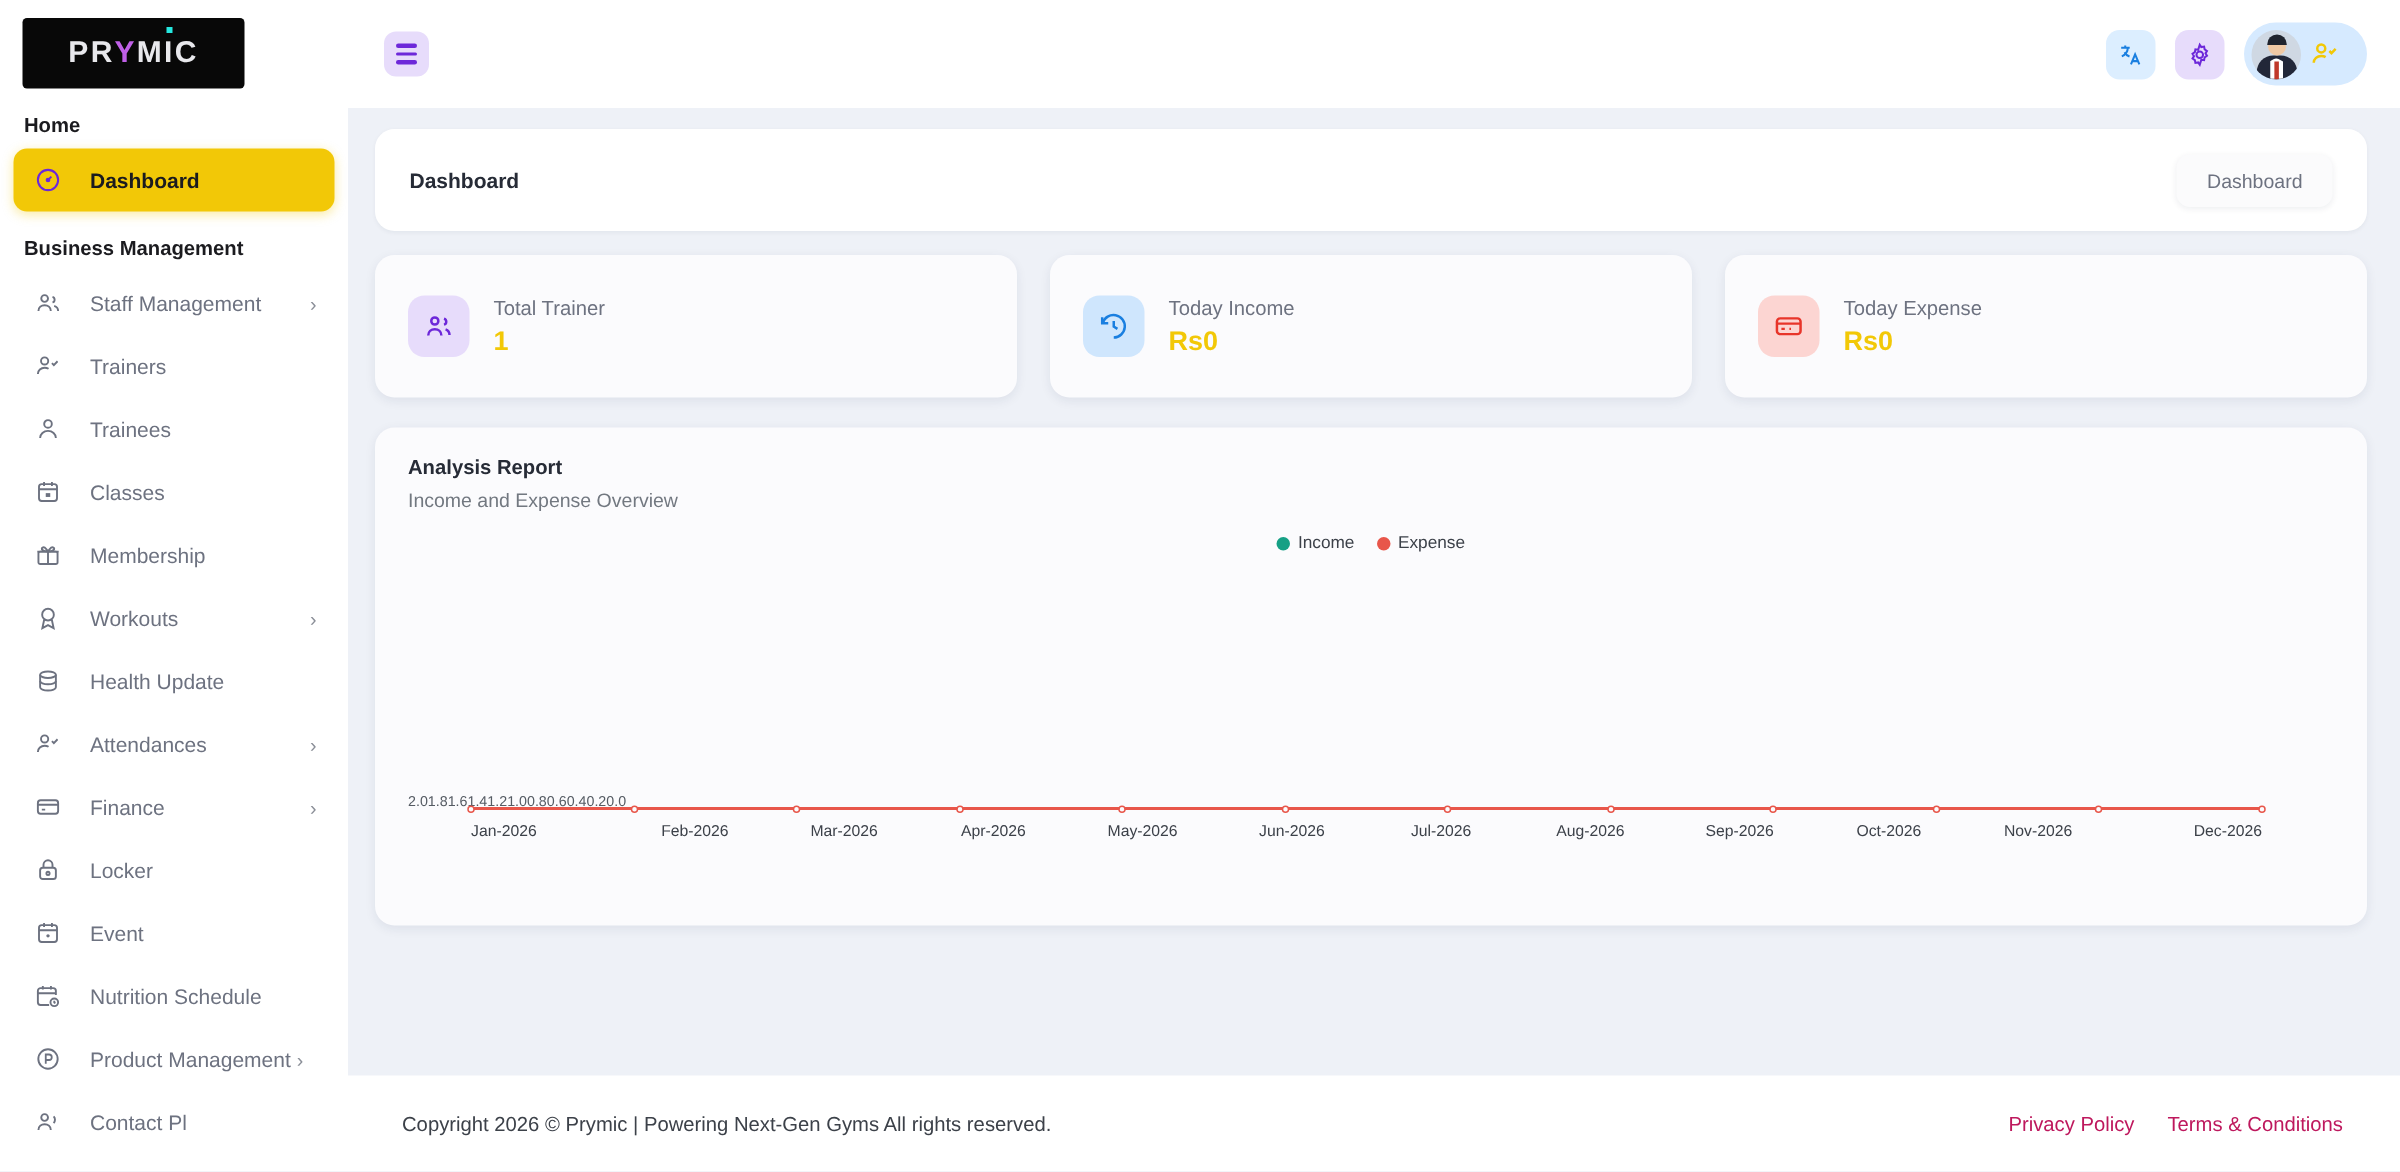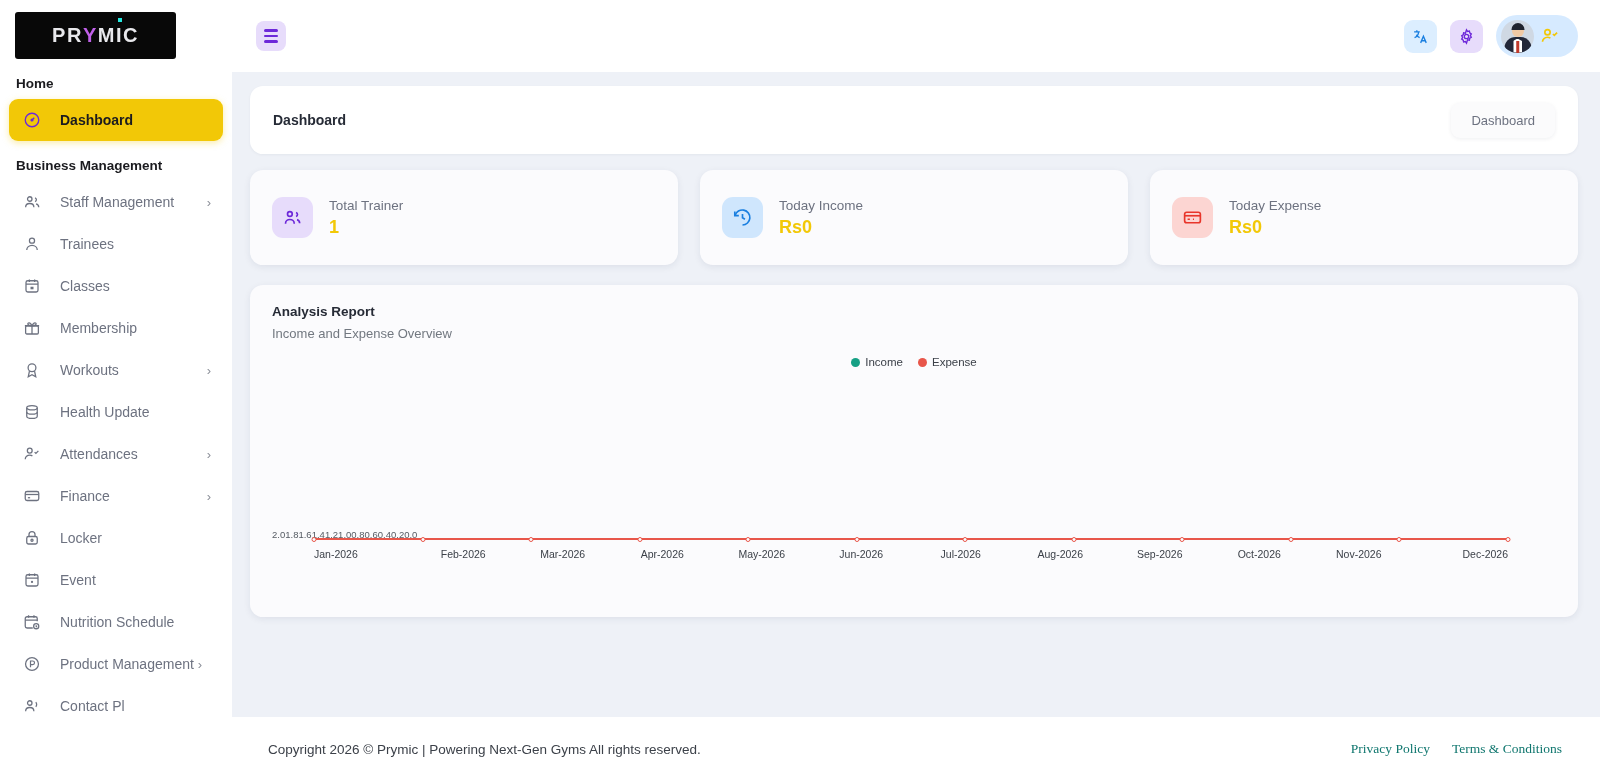--- a/index.html
+++ b/index.html
@@ -11,21 +11,21 @@
   }
   .app { position: relative; width: 1600px; height: 781px; display: flex; }
 
   
   .sidebar {
     width: 232px; height: 781px; background: #ffffff;
     flex: 0 0 232px; overflow: hidden; position: relative; z-index: 5;
   }
   .logo-wrap { padding: 12px 0 0 15px; }
   .logo {
-    width: 161px; height: 47px; background: #080808; border-radius: 3px;
+    width: 148px; height: 47px; background: #080808; border-radius: 3px;
     display: flex; align-items: center; justify-content: center;
     letter-spacing: 1.5px; font-weight: 700; font-size: 20px;
   }
   .logo .l-p { color: #e8e8ec; }
   .logo .l-y { color: #c060e8; }
   .logo .l-m { color: #e8e8ec; }
   .logo .l-i { color: #e8e8ec; position: relative; }
   .logo .l-i::after {
     content: ""; position: absolute; top: -6px; left: 2px;
     width: 4px; height: 4px; background: #25e8e0;
@@ -176,21 +176,21 @@
   }
   .x-tick { flex: 1 1 0; text-align: center; white-space: nowrap; }
   .x-tick:first-child { text-align: left; }
   .x-tick:last-child { text-align: right; }
 
   .footer {
     height: 64px; background: #ffffff; display: flex; align-items: center;
     padding: 0 38px 0 36px; flex: 0 0 64px; font-size: 13.5px; color: #3c4149;
   }
   .footer-links { margin-left: auto; display: flex; gap: 22px; }
-  .footer-links a { color: #0f766e; text-decoration: none; cursor: pointer; font-family: Liberation Serif, serif; }
+  .footer-links a { color: #be185d; text-decoration: none; cursor: pointer; }
 </style>
 </head>
 <body>
 
 <div class="app">
 
   <aside class="sidebar">
     <div class="logo-wrap">
       <div class="logo">
         <span class="l-p">PR</span>
@@ -224,20 +224,30 @@
               <circle cx="9" cy="8" r="3"></circle>
               <path d="M3.5 19c0-3 2.5-5 5.5-5s5.5 2 5.5 5"></path>
               <path d="M16 6.5a2.6 2.6 0 010 5"></path>
               <path d="M17.5 14.5c2 .6 3.5 2.3 3.5 4.5"></path>
             </svg>
         </span>
         <span class="label">Staff Management</span>
         <span class="chev">›</span>
       </div>
 
+      <div class="nav-item">
+        <span class="ico">
+          <svg viewBox="0 0 24 24" fill="none" stroke="#6d7280" stroke-width="1.7">
+              <circle cx="9" cy="7.5" r="3.2"></circle>
+              <path d="M3 19c0-3.2 2.7-5.5 6-5.5 1.3 0 2.5.35 3.5 1"></path>
+              <path d="M15.5 9.5l1.7 1.7 3.3-3.4"></path>
+            </svg>
+        </span>
+        <span class="label">Trainers</span>
+      </div>
 
       <div class="nav-item">
         <span class="ico">
           <svg viewBox="0 0 24 24" fill="none" stroke="#6d7280" stroke-width="1.7">
               <circle cx="12" cy="7.5" r="3.4"></circle>
               <path d="M5 20c0-3.6 3.1-6.3 7-6.3s7 2.7 7 6.3"></path>
             </svg>
         </span>
         <span class="label">Trainees</span>
       </div>

